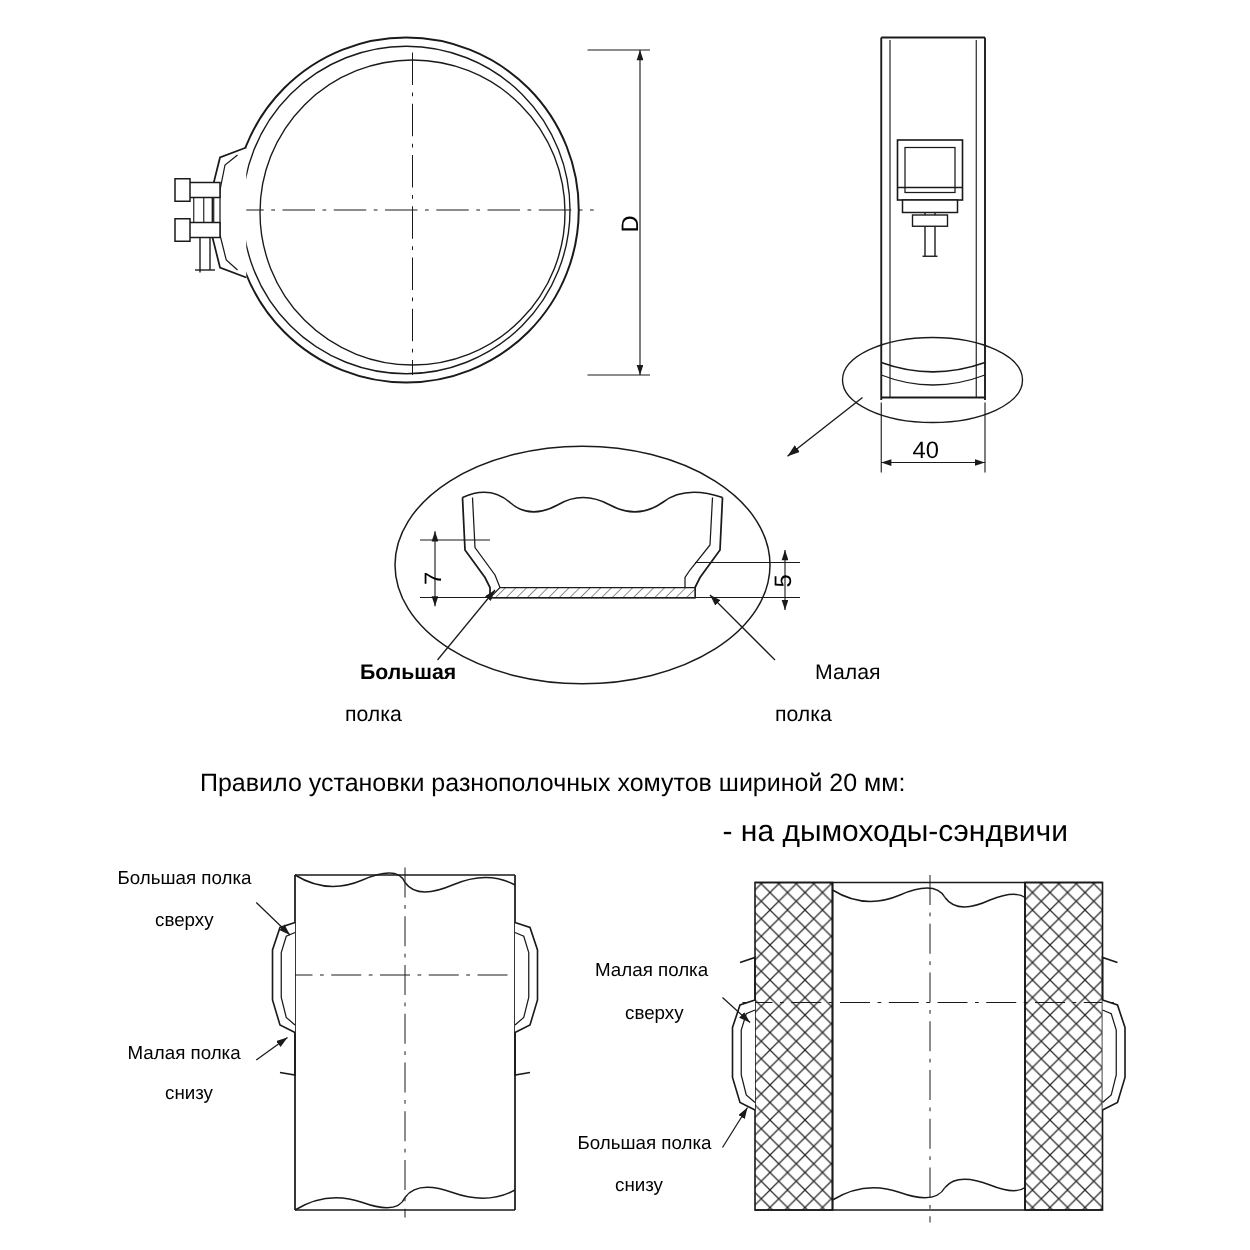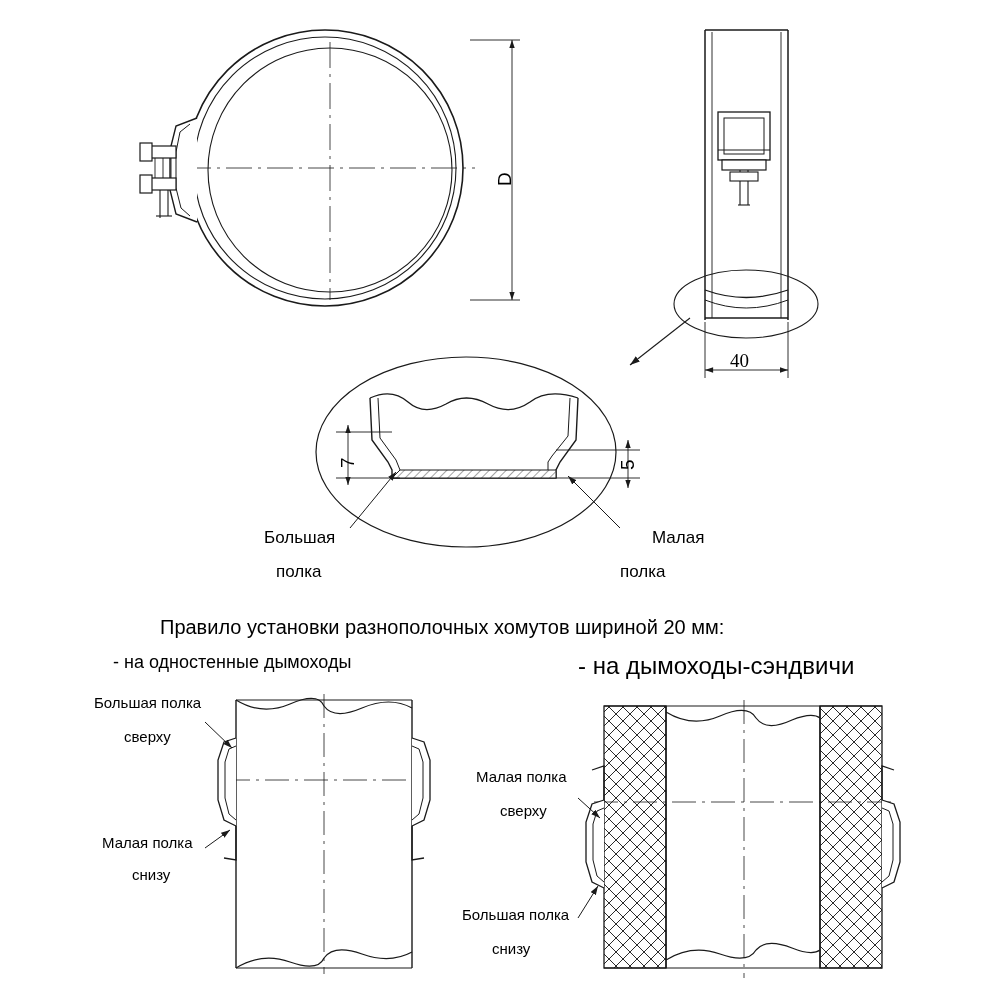--- a/index.html
+++ b/index.html
@@ -171,31 +171,30 @@
         <path d="M882,800 L882,766 L894,770" stroke-width="1.3"></path>
       </g>
       <g stroke="#1a1a1a" fill="none" stroke-width="1">
         <path d="M578,798 L600,818" marker-end="url(#arrS)"></path>
         <path d="M578,918 L598,886" marker-end="url(#arrS)"></path>
       </g>
     </g>
   </svg>
 
   <div class="lbl big rot" style="left:494px;top:186px;">D</div>
-  <div class="lbl big" style="left:730px;top:350px;font-family:Liberation Serif, serif;">40</div>
+  <div class="lbl big" style="left:730px;top:350px;">40</div>
   <div class="lbl big rot" style="left:337px;top:468px;">7</div>
   <div class="lbl big rot" style="left:617px;top:470px;">5</div>
 
-  <div class="lbl" style="left:264px;top:528px;">Большая</div>
+  <div class="lbl" style="left:288px;top:528px;font-weight:bold;">Большая</div>
   <div class="lbl" style="left:276px;top:562px;">полка</div>
   <div class="lbl" style="left:652px;top:528px;">Малая</div>
   <div class="lbl" style="left:620px;top:562px;">полка</div>
 
   <div class="lbl" style="left:160px;top:616px;font-size:20px;">Правило установки разнополочных хомутов шириной 20 мм:</div>
-  <div class="lbl" style="left:113px;top:652px;font-size:18px;">- на одностенные дымоходы</div>
   <div class="lbl" style="left:578px;top:652px;font-size:24px;">- на дымоходы-сэндвичи</div>
 
   <div class="lbl sm" style="left:94px;top:694px;">Большая полка</div>
   <div class="lbl sm" style="left:124px;top:728px;">сверху</div>
   <div class="lbl sm" style="left:102px;top:834px;">Малая полка</div>
   <div class="lbl sm" style="left:132px;top:866px;">снизу</div>
 
   <div class="lbl sm" style="left:476px;top:768px;">Малая полка</div>
   <div class="lbl sm" style="left:500px;top:802px;">сверху</div>
   <div class="lbl sm" style="left:462px;top:906px;">Большая полка</div>

